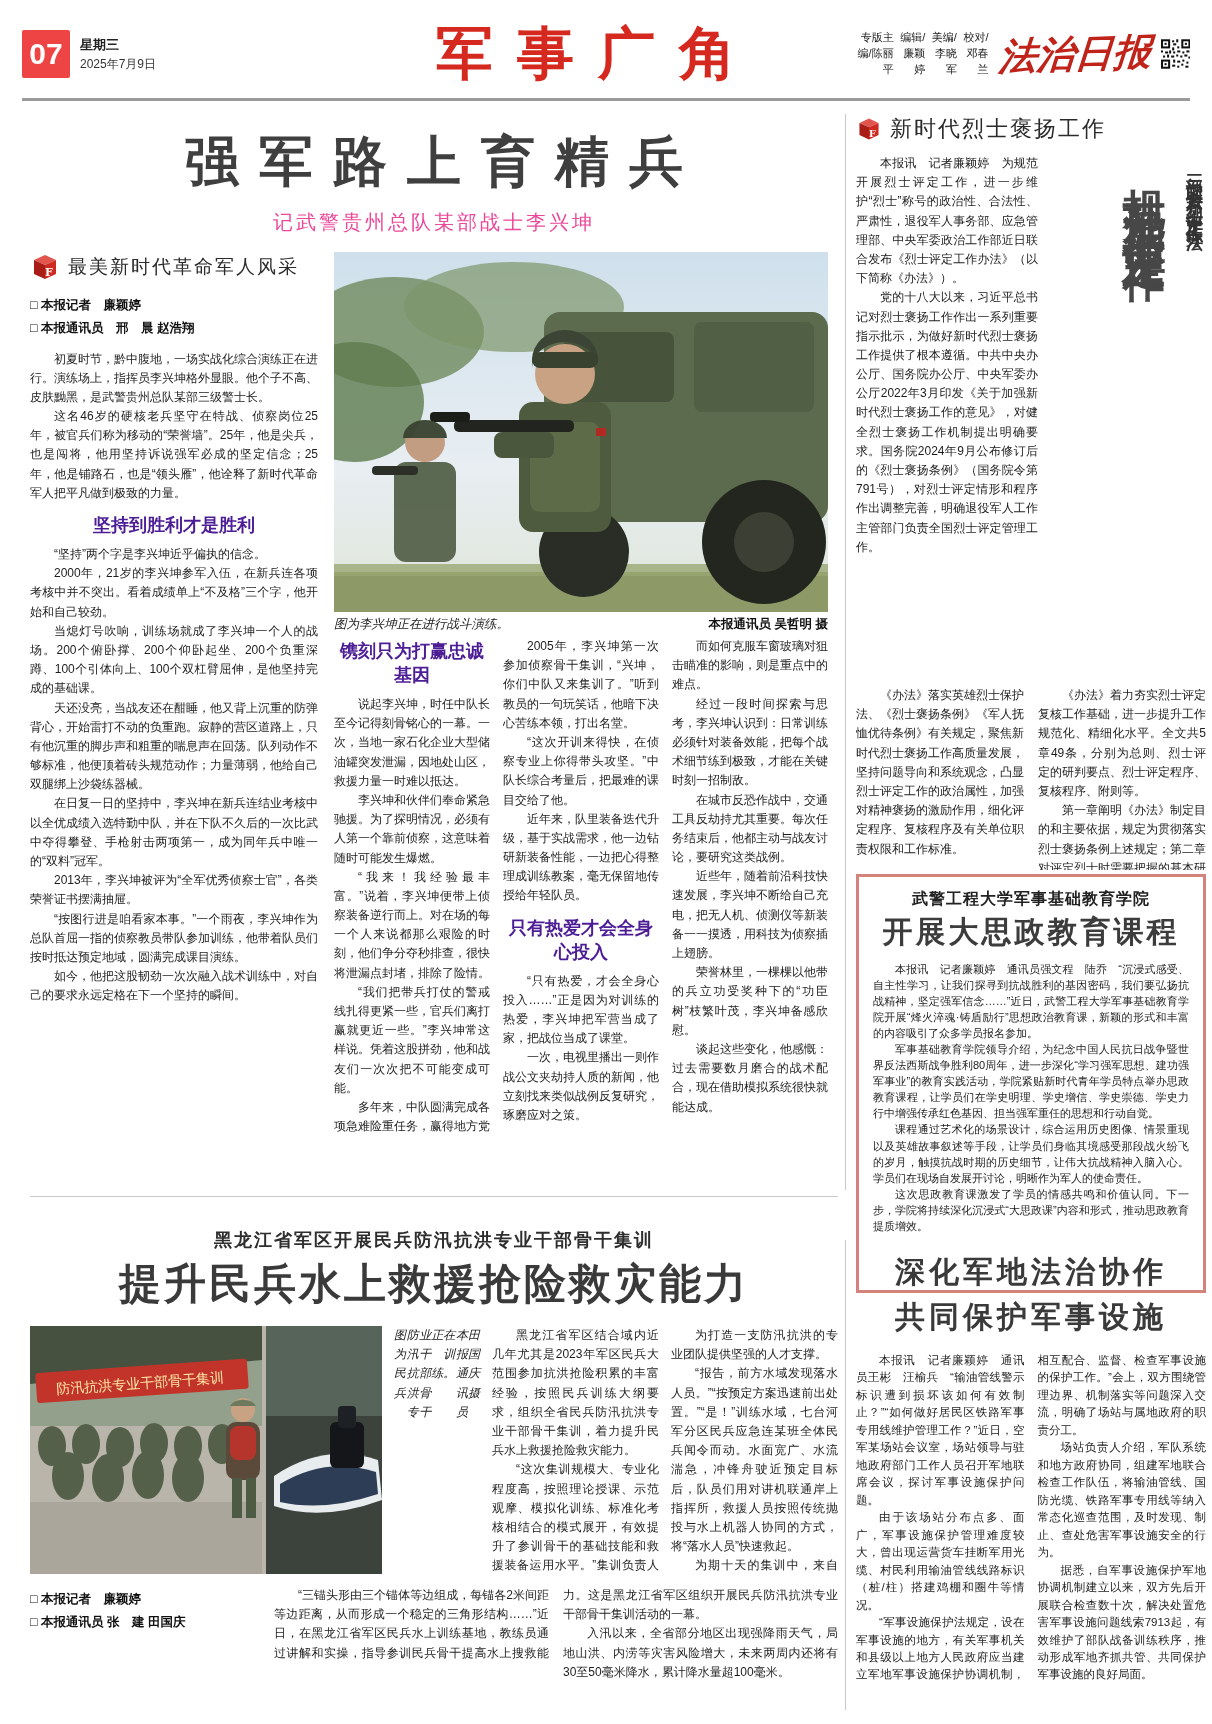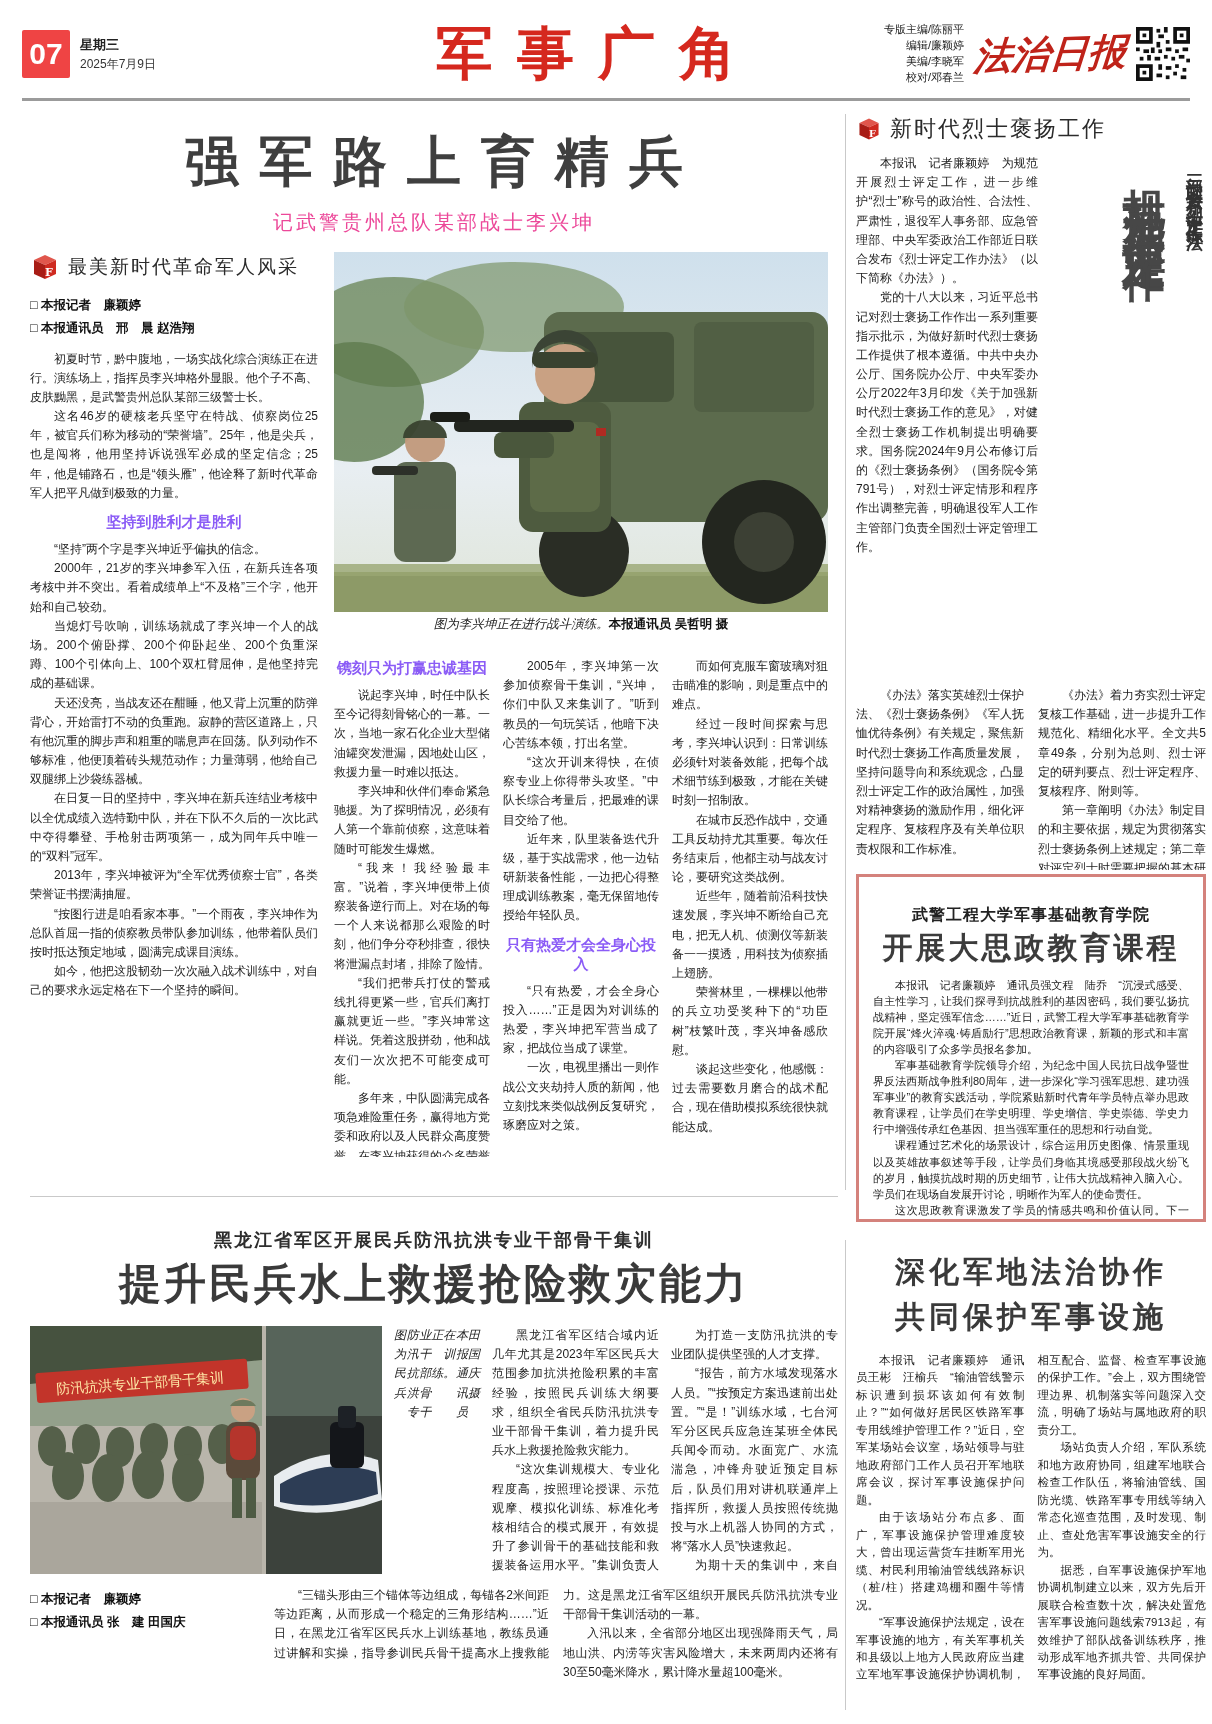--- a/index.html
+++ b/index.html
@@ -7,57 +7,57 @@
         font-family:"Liberation Sans","DejaVu Sans",sans-serif;color:#1c1c1c;overflow:hidden;}
   
   .hd{position:absolute;left:22px;right:22px;top:16px;height:76px;display:flex;align-items:center;}
   .hd-left{display:flex;align-items:center;gap:10px;width:300px;}
   .pageno{width:48px;height:48px;background:#ef4444;color:#fff;font-weight:bold;font-size:30px;
           display:flex;align-items:center;justify-content:center;border-radius:2px;}
   .weekday{font-size:13px;font-weight:bold;color:#222;}
   .date{font-size:12px;color:#333;margin-top:2px;}
   .hd-title{flex:1;text-align:center;font-size:57px;font-weight:900;color:#d5281e;letter-spacing:24px;text-indent:24px;}
   .hd-right{display:flex;align-items:center;gap:10px;width:340px;justify-content:flex-end;}
-  .credits{display:flex;flex-direction:column;}
+  .credits{display:flex;flex-direction:row;}
   .credit-line{margin:0;font-size:11px;color:#222;text-align:right;line-height:1.45;}
   .masthead{font-family:"DejaVu Serif","Liberation Serif",serif;font-weight:900;font-style:italic;
             font-size:38px;color:#bf231a;transform:skewX(-6deg) rotate(-2deg);white-space:nowrap;}
   .qr{width:54px;height:54px;}
   .hd-rule{position:absolute;left:22px;right:22px;top:98px;height:3px;background:#9b9b9b;}
   
   .para{margin:0;text-indent:2em;text-align:justify;font-size:12px;line-height:1.6;color:#1c1c1c;}
-  .inner-subhead{margin:10px 0 8px;text-align:center;font-size:15px;font-weight:bold;color:#8b5cf6;}
+  .inner-subhead{margin:10px 0 8px;text-align:center;font-size:18px;font-weight:bold;color:#4c1d95;}
   .byline{margin:0 0 4px;font-size:12.5px;font-weight:bold;color:#111;line-height:1.5;}
   .tagrow{display:flex;align-items:center;gap:8px;margin-bottom:14px;}
   .tagtext{font-size:19px;color:#2b2b2b;letter-spacing:2px;}
   
   .main-article{position:absolute;left:30px;top:112px;width:808px;height:1080px;overflow:hidden;}
   .main-headline{text-align:center;font-size:54px;font-weight:bold;color:#3f3f3f;letter-spacing:20px;text-indent:20px;margin:14px 0 10px;}
   .main-subhead{text-align:center;font-size:20px;color:#ec4899;letter-spacing:3px;margin:0 0 16px;}
   .main-body{display:flex;gap:16px;}
   .colA{width:288px;height:930px;overflow:hidden;}
   .main-right{width:494px;}
   .photo{width:494px;height:360px;display:block;}
-  .caprow{display:flex;justify-content:center;align-items:baseline;margin:4px 0 24px;}
+  .caprow{display:flex;justify-content:space-between;align-items:baseline;margin:4px 0 4px;}
   .capleft{font-family:"DejaVu Serif","Liberation Serif",serif;font-style:italic;font-size:12.5px;color:#222;}
   .capright{font-size:12.5px;font-weight:bold;color:#111;}
   .under-cols{display:flex;gap:13px;height:500px;overflow:hidden;}
   .ucol{flex:1;overflow:hidden;}
   
   .vrule{position:absolute;width:1px;background:#c9c9c9;}
   .martyr{position:absolute;left:856px;top:114px;width:350px;height:756px;overflow:hidden;}
   .martyr-top{display:flex;gap:8px;margin-top:10px;height:520px;overflow:hidden;}
   .martyr-bodycol{width:182px;overflow:hidden;}
   .vheads{flex:1;display:flex;justify-content:flex-end;gap:14px;}
   .vheadline{writing-mode:vertical-rl;font-size:43px;font-weight:bold;color:#474747;letter-spacing:8px;line-height:1.15;}
   .vkicker{writing-mode:vertical-rl;font-size:17px;font-weight:bold;color:#333;letter-spacing:4px;padding-top:6px;}
   .martyr-bottom{margin-top:12px;column-count:2;column-gap:14px;height:208px;overflow:hidden;}
   
-  .sizheng{position:absolute;left:856px;top:874px;width:350px;height:348px;border:3px solid #d4827c;
-           box-sizing:border-box;padding:24px 14px;overflow:hidden;background:#fff;}
+  .sizheng{position:absolute;left:856px;top:874px;width:350px;height:419px;border:3px solid #d4827c;
+           box-sizing:border-box;padding:8px 14px;overflow:hidden;background:#fff;}
   .sz-kicker{text-align:center;font-size:16px;font-weight:bold;color:#222;margin:4px 0 2px;letter-spacing:1px;}
   .sz-headline{text-align:center;font-size:30px;font-weight:bold;color:#3c3c3c;letter-spacing:3px;margin:0 0 8px;}
   .sizheng .para{font-size:11px;line-height:1.46;}
   
   .mid-rule{position:absolute;left:30px;width:808px;top:1196px;height:1px;background:#c9c9c9;}
   
   .militia{position:absolute;left:30px;top:1222px;width:808px;height:500px;overflow:hidden;}
   .mi-kicker{text-align:center;font-size:18px;font-weight:bold;color:#2e2e2e;letter-spacing:2px;margin:6px 0 4px;}
   .mi-headline{text-align:center;font-size:42px;font-weight:bold;color:#3a3a3a;letter-spacing:3px;margin:0 0 14px;}
   .mi-body{display:flex;gap:12px;height:248px;overflow:hidden;}

